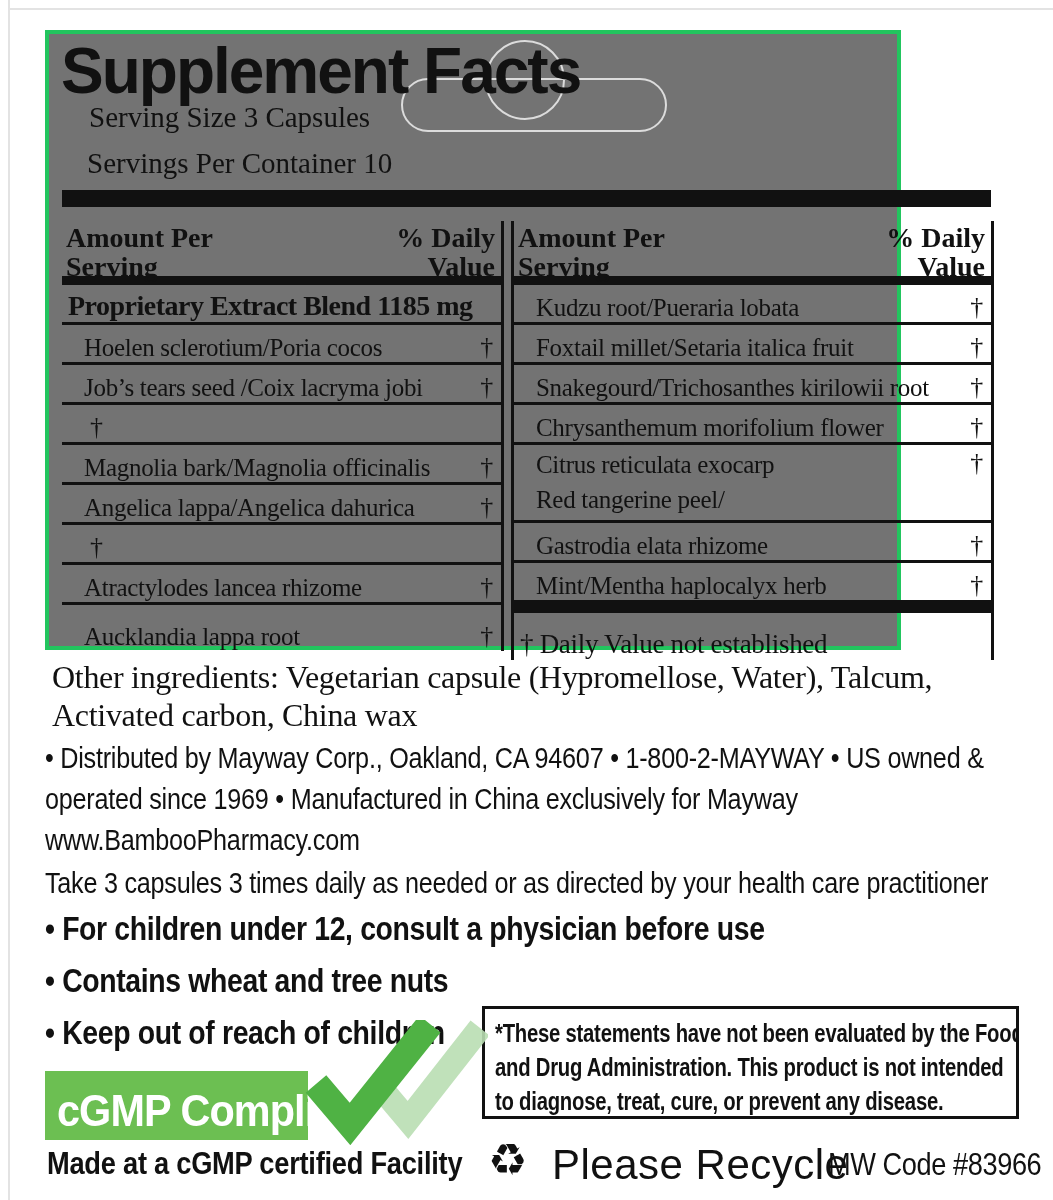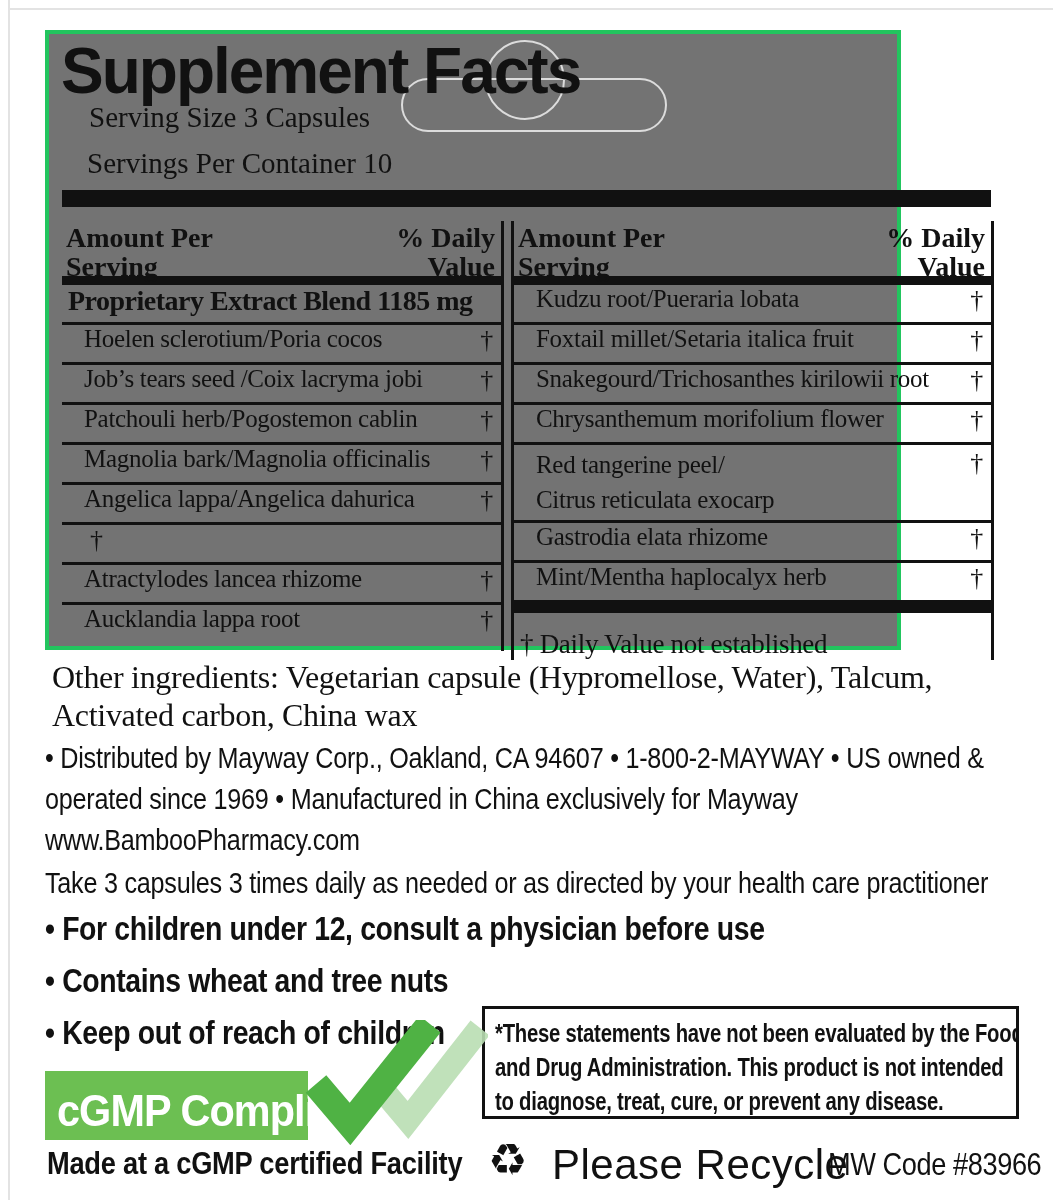--- a/index.html
+++ b/index.html
@@ -29,21 +29,21 @@
   .col{position:absolute;top:176px;box-sizing:border-box;margin-top:11px;}
   .col-left{left:13px;width:442px;border-right:3px solid #111;}
   .col-right{left:462px;width:483px;border-left:3px solid #111;border-right:3px solid #111;}
 
   .col-head{display:flex;justify-content:space-between;align-items:flex-start;
             font-weight:bold;font-size:28px;line-height:1.04;height:55px;
             padding:2px 6px 0 4px;box-sizing:border-box;}
   .col-head .right{text-align:right;}
   .head-bar{height:9px;background:#111;}
 
-  .row{display:flex;justify-content:space-between;align-items:flex-start;
+  .row{display:flex;justify-content:space-between;align-items:flex-end;
        border-bottom:3px solid #111;height:40px;font-size:25px;
        padding:0 8px 0 22px;box-sizing:border-box;white-space:nowrap;
        letter-spacing:-0.3px;}
   .row .dv{font-size:26px;padding-left:6px;}
   .row.blend{font-weight:bold;font-size:28px;padding-left:6px;letter-spacing:-0.5px;}
   .row.two-line{height:78px;align-items:flex-start;padding-top:3px;}
   .row.two-line .stack{display:flex;flex-direction:column;line-height:1.38;}
   .row.tall{height:46px;border-bottom:none;}
   .bar-thick{height:10px;background:#111;}
   .tbl-footnote{font-size:27px;padding:16px 4px 0 6px;letter-spacing:-0.3px;}
@@ -121,21 +121,20 @@
     </div>
     <div class="row">
       <span>Hoelen sclerotium/Poria cocos</span>
       <span class="dv">†</span>
     </div>
     <div class="row">
       <span>Job’s tears seed /Coix lacryma jobi</span>
       <span class="dv">†</span>
     </div>
     <div class="row">
-      <span>Patchouli herb/Pogostemon cablin</span>
       <span class="dv">†</span>
     </div>
     <div class="row">
       <span>Magnolia bark/Magnolia officinalis</span>
       <span class="dv">†</span>
     </div>
     <div class="row">
       <span>Angelica lappa/Angelica dahurica</span>
       <span class="dv">†</span>
     </div>
@@ -176,22 +175,22 @@
     <div class="row">
       <span>Snakegourd/Trichosanthes kirilowii root</span>
       <span class="dv">†</span>
     </div>
     <div class="row">
       <span>Chrysanthemum morifolium flower</span>
       <span class="dv">†</span>
     </div>
     <div class="row two-line">
       <span class="stack">
+        <span>Citrus reticulata exocarp</span>
         <span>Red tangerine peel/</span>
-        <span>Citrus reticulata exocarp</span>
       </span>
       <span class="dv">†</span>
     </div>
     <div class="row">
       <span>Gastrodia elata rhizome</span>
       <span class="dv">†</span>
     </div>
     <div class="row">
       <span>Mint/Mentha haplocalyx herb</span>
       <span class="dv">†</span>

